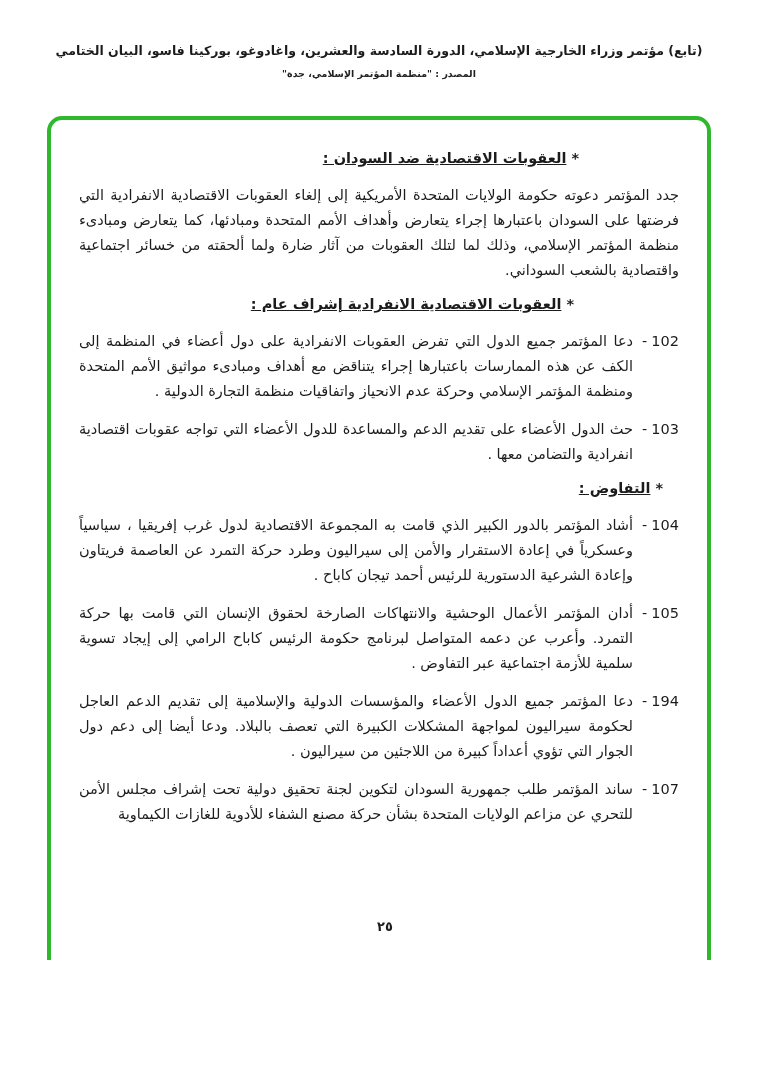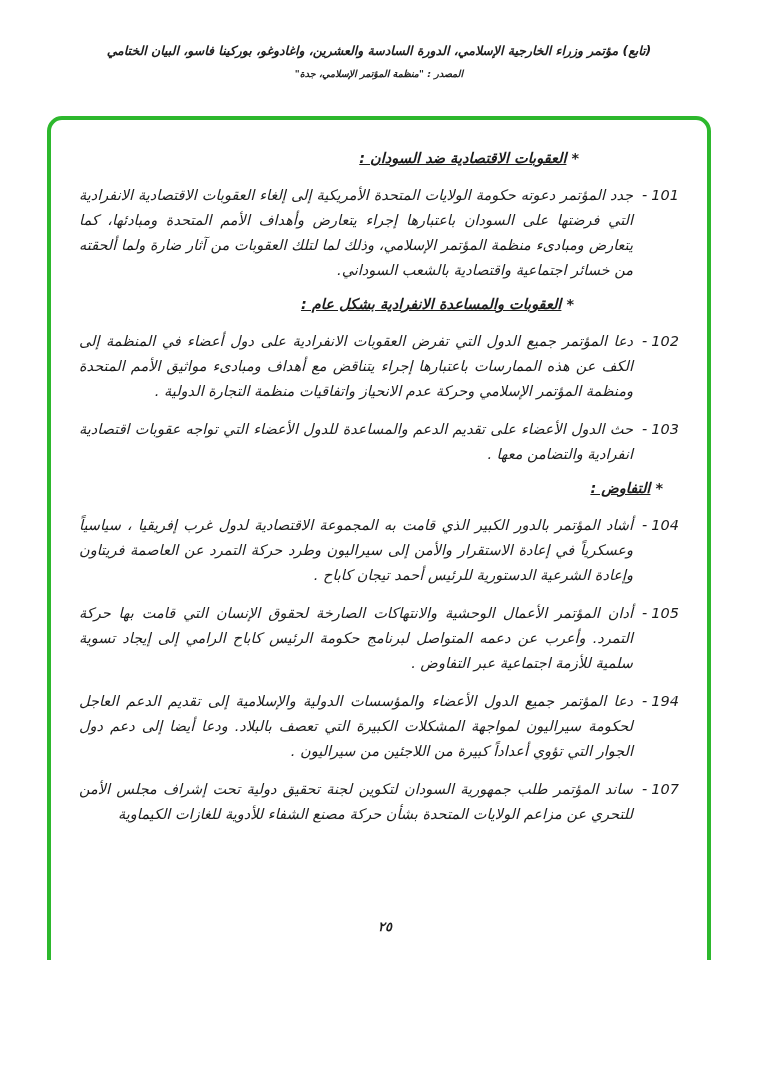--- a/index.html
+++ b/index.html
@@ -8,21 +8,20 @@
     width: 758px; height: 1078px;
     font-family: "DejaVu Sans", sans-serif;
     color: #1c1c1c;
   }
   .page {
     position: relative;
     width: 758px; height: 960px;
     direction: rtl;
     background: #ffffff;
     overflow: hidden;
-    font-style: italic;
   }
   .doc-header {
     position: absolute;
     top: 42px; left: 30px; right: 30px;
     text-align: center;
   }
   .doc-title {
     font-size: 12.5px;
     font-weight: bold;
     line-height: 17px;
@@ -92,30 +91,27 @@
   </div>
 
   <div class="frame" style="border-color: rgb(45, 184, 45); border-radius: 15px;">
     <div class="content">
 
       <div class="section">
         <div class="section-heading sh-1">
           <span class="bullet">*</span><span class="h-text">العقوبات الاقتصادية ضد السودان :</span>
         </div>
         <div class="item">
-          <div class="item-num">
-            <span>101</span><span class="dash">-</span>
-          </div>
           <div class="item-text">جدد المؤتمر دعوته حكومة الولايات المتحدة الأمريكية إلى إلغاء العقوبات الاقتصادية الانفرادية التي فرضتها على السودان باعتبارها إجراء يتعارض وأهداف الأمم المتحدة ومبادئها، كما يتعارض ومبادىء منظمة المؤتمر الإسلامي، وذلك لما لتلك العقوبات من آثار ضارة ولما ألحقته من خسائر اجتماعية واقتصادية بالشعب السوداني.</div>
         </div>
       </div>
 
       <div class="section">
         <div class="section-heading sh-2">
-          <span class="bullet">*</span><span class="h-text">العقوبات والمساعدة الانفرادية بشكل عام :</span>
+          <span class="bullet">*</span><span class="h-text">العقوبات الاقتصادية الانفرادية إشراف عام :</span>
         </div>
         <div class="item">
           <div class="item-num">
             <span>102</span><span class="dash">-</span>
           </div>
           <div class="item-text">دعا المؤتمر جميع الدول التي تفرض العقوبات الانفرادية على دول أعضاء في المنظمة إلى الكف عن هذه الممارسات باعتبارها إجراء يتناقض مع أهداف ومبادىء مواثيق الأمم المتحدة ومنظمة المؤتمر الإسلامي وحركة عدم الانحياز واتفاقيات منظمة التجارة الدولية .</div>
         </div>
         <div class="item">
           <div class="item-num">
             <span>103</span><span class="dash">-</span>

